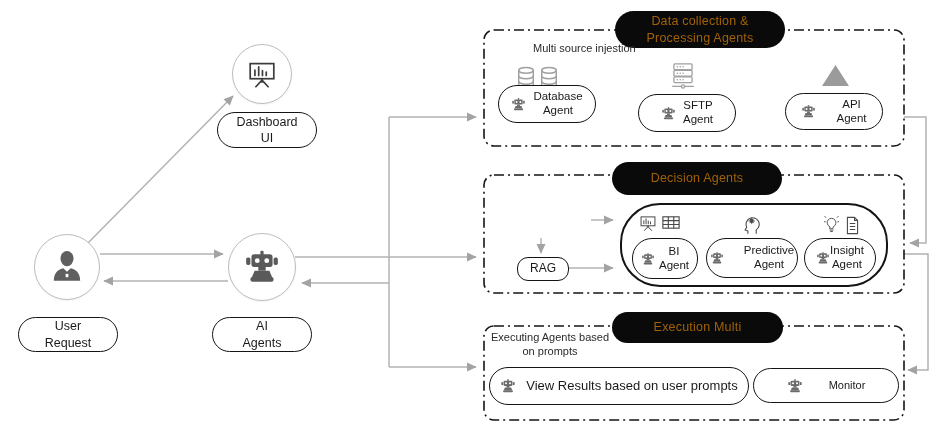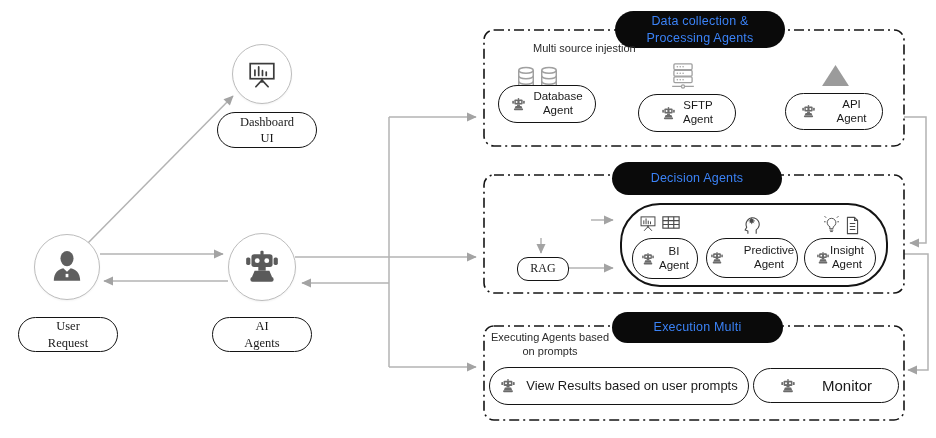--- a/index.html
+++ b/index.html
@@ -4,26 +4,26 @@
 <style>
   html,body{margin:0;padding:0;background:#fff;}
   .canvas{position:relative;width:936px;height:438px;background:#fff;overflow:hidden;
           font-family:"Liberation Sans",sans-serif;color:#1a1a1a;}
   .abs{position:absolute;}
   svg.wires{position:absolute;left:0;top:0;width:936px;height:438px;}
   .circle{position:absolute;border:1.4px solid #bdbdbd;border-radius:50%;background:#fff;
           display:flex;align-items:center;justify-content:center;box-shadow:0 1px 2px rgba(0,0,0,.05);}
   .pill{position:absolute;border:1.8px solid #141414;border-radius:18px;background:#fff;
         display:flex;flex-direction:column;align-items:center;justify-content:center;
-        font-size:12.5px;line-height:1.3;text-align:center;font-family:Liberation Serif, serif;}
+        font-size:12.5px;line-height:1.3;text-align:center;}
   .agent{position:absolute;border:1.7px solid #141414;border-radius:20px;background:#fff;
          display:flex;align-items:center;justify-content:center;gap:7px;
          font-size:11.5px;line-height:1.2;}
   .agent .txt{display:flex;flex-direction:column;align-items:center;text-align:center;}
-  .hdr{position:absolute;background:#0a0a0a;color:#3b82f6;border-radius:19px;
+  .hdr{position:absolute;background:#0a0a0a;color:#a16207;border-radius:19px;
        display:flex;flex-direction:column;align-items:center;justify-content:center;
        font-size:12.5px;line-height:1.35;letter-spacing:.2px;}
   .note{position:absolute;font-size:11px;color:#2b2b2b;line-height:1.3;}
   .group{position:absolute;border:2px solid #141414;border-radius:40px;background:#fff;}
   .ic{display:block;flex:0 0 auto;}
 </style>
 </head>
 <body>
 
 <div class="canvas">
@@ -293,20 +293,20 @@
     <span>Executing Agents based</span><br>
     <span>on prompts</span>
   </div>
 
   <div class="agent" style="left:489px;top:367px;width:258px;height:36px;font-size:13px;gap:10px;">
     <svg class="ic" style="width:16px;height:16px;color:#6b6b6b;">
         <use href="#sym-robot"></use>
       </svg>
     <span>View Results based on user prompts</span>
   </div>
-  <div class="agent" style="left:753px;top:368px;width:144px;height:33px;font-size:15px;gap:26px;text-align:right;">
+  <div class="agent" style="left:753px;top:368px;width:144px;height:33px;font-size:11px;gap:26px;text-align:right;">
     <svg class="ic" style="width:16px;height:16px;color:#6b6b6b;">
         <use href="#sym-robot"></use>
       </svg>
     <span>Monitor</span>
   </div>
 
 </div>
 
 </body></html>

